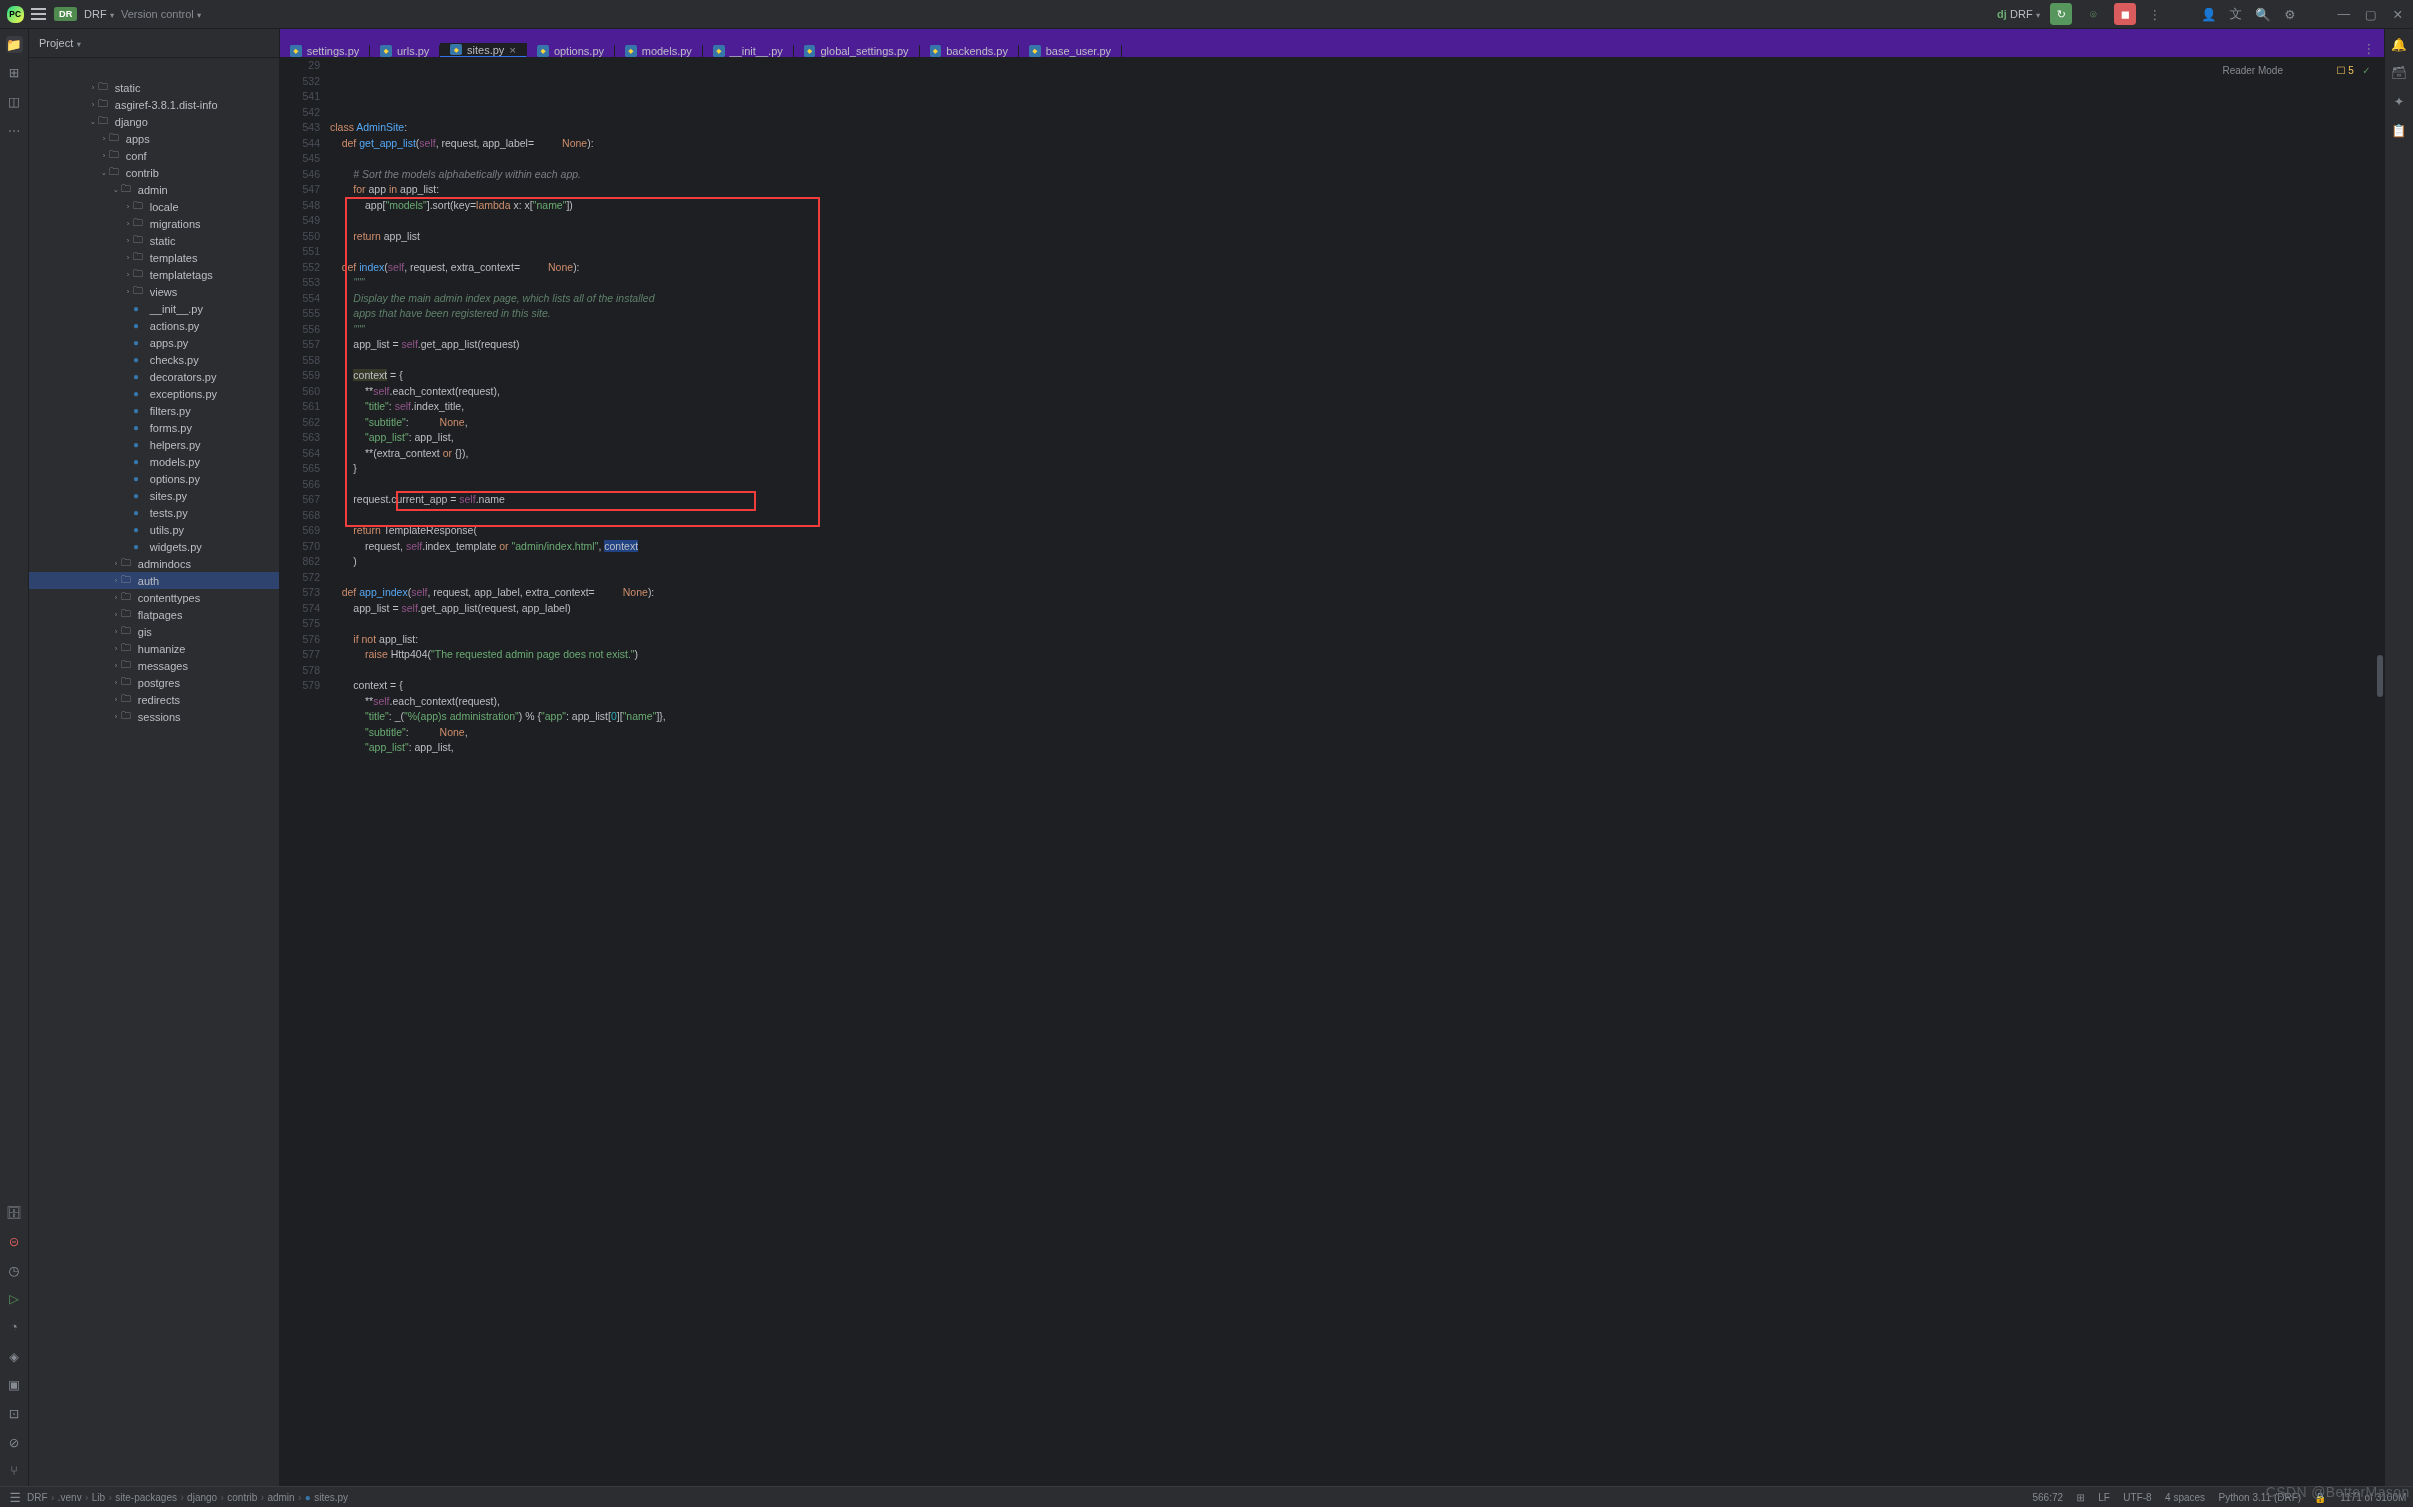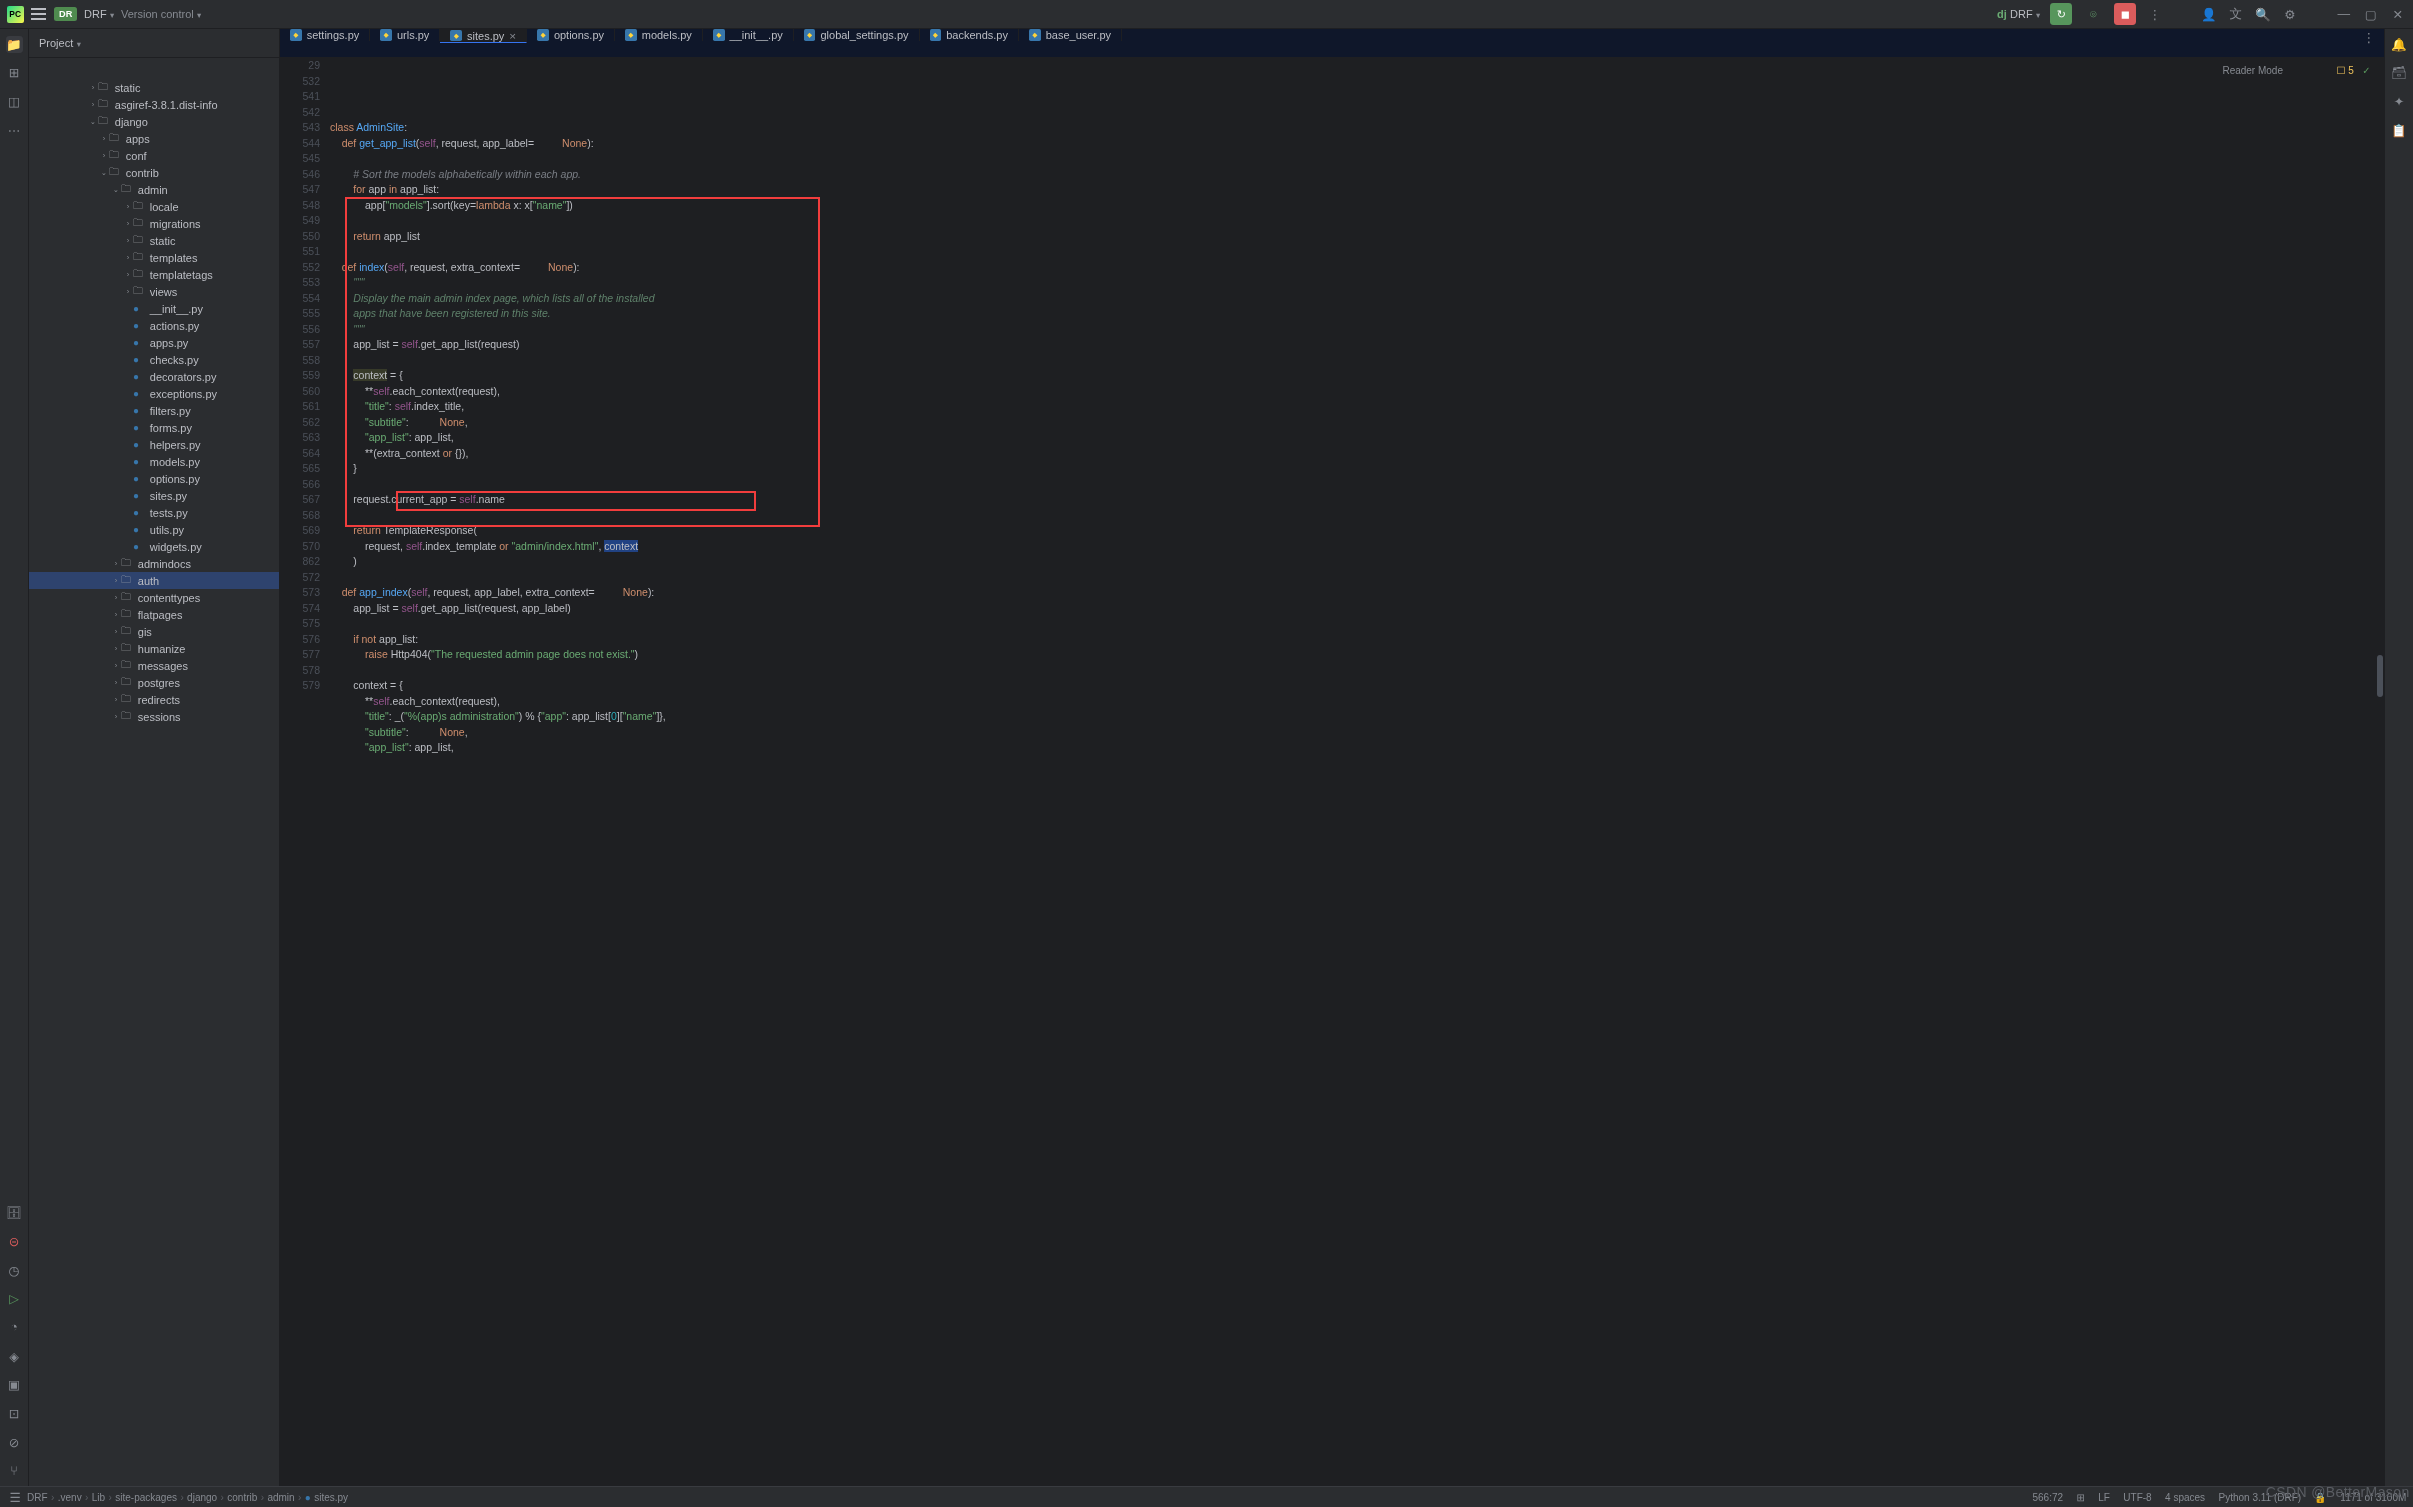--- a/index.html
+++ b/index.html
@@ -1,20 +1,20 @@
 <!DOCTYPE html>
 <html style="font-size:13.4px"><head>
 <meta charset="utf-8">
 <style>
 * { margin: 0; padding: 0; box-sizing: border-box; font-family: -apple-system, BlinkMacSystemFont, "Segoe UI", sans-serif; }
 body { background: #2b2d30; color: #bcbec4; font-size: 11px; overflow: hidden; }
 .titlebar { height: 29px; background: #2b2d30; display: flex; align-items: center; border-bottom: 0.8px solid #1e1f22; padding: 0 6.7px; justify-content: space-between; }
 .titlebar-left { display: flex; align-items: center; gap: 6.7px; }
 .titlebar-right { display: flex; align-items: center; gap: 10px; }
-.pycharm-icon { width: 17px; height: 17px; background: linear-gradient(135deg, #21d789, #fcf84a); border-radius: 2px; display: flex; align-items: center; justify-content: center; font-size: 8.4px; color: #000; font-weight: bold; }
+.pycharm-icon { width: 17px; height: 17px; background: linear-gradient(135deg, #21d789, #fcf84a); border-radius: 7px; display: flex; align-items: center; justify-content: center; font-size: 8.4px; color: #000; font-weight: bold; }
 .hamburger { width: 15px; height: 11.7px; display: flex; flex-direction: column; justify-content: space-between; }
 .hamburger span { height: 1.7px; background: #bcbec4; }
 .proj-badge { background: #4f8b4f; color: #fff; padding: 1.7px 5px; border-radius: 2.5px; font-size: 9.2px; font-weight: bold; }
 .dropdown-item { display: flex; align-items: center; gap: 3.4px; cursor: pointer; color: #bcbec4; }
 .chevron-down::after { content: "▾"; font-size: 8.4px; color: #868a91; }
 .tb-btn { width: 22px; height: 22px; border-radius: 3.4px; display: flex; align-items: center; justify-content: center; cursor: pointer; }
 .btn-green { background: #57965c; }
 .btn-red { background: #db5c5c; }
 .main-layout { display: flex; height: calc(100vh - 29px - 21px); }
 .left-toolbar { width: 29px; background: #2b2d30; border-right: 0.8px solid #1e1f22; display: flex; flex-direction: column; justify-content: space-between; padding: 6.7px 0; align-items: center; }
@@ -24,21 +24,21 @@
 .project-panel { width: 251px; background: #2b2d30; border-right: 0.8px solid #1e1f22; display: flex; flex-direction: column; gap: 18px; }
 .project-header { height: 29px; display: flex; align-items: center; padding: 0 10px; font-weight: 500; border-bottom: 0.8px solid #1e1f22; gap: 3.4px; }
 .project-tree { flex: 1; overflow-y: auto; padding: 3.4px 0; }
 .tree-item { display: flex; align-items: center; height: 17px; padding: 0 3.4px; cursor: pointer; white-space: nowrap; }
 .tree-item.selected { background: #2e436e; }
 .tree-chevron { width: 10px; font-size: 7.5px; color: #868a91; text-align: center; }
 .tree-icon { width: 13.4px; margin-right: 3.4px; font-size: 10px; }
 .folder-icon { color: #b0b3b8; }
 .py-icon { color: #3776ab; }
 .editor-area { flex: 1; display: flex; flex-direction: column; min-width: 0; }
-.tabs-row { height: 29px; background: #0f172a; display: flex; align-items: flex-start; border-bottom: 0.8px solid #1e1f22; overflow: hidden; }
+.tabs-row { height: 29px; background: #4c1d95; display: flex; align-items: flex-end; border-bottom: 0.8px solid #1e1f22; overflow: hidden; }
 .tab { display: flex; align-items: center; gap: 5px; padding: 0 10px; cursor: pointer; border-right: 0.8px solid #1e1f22; font-size: 11px; }
 .tab.active { background: #1e1f22; border-bottom: 1.7px solid #3574f0; }
 .tab-py-icon { width: 11.7px; height: 11.7px; display: inline-flex; align-items: center; justify-content: center; background: #3776ab; border-radius: 1.7px; font-size: 6.7px; color: #ffd43b; }
 .tab-close { color: #868a91; font-size: 11.7px; }
 .tabs-end { margin-left: auto; display: flex; align-items: center; padding: 0 6.7px; gap: 6.7px; }
 .editor-content { flex: 1; display: flex; background: #1e1f22; position: relative; overflow: hidden; }
 .gutter { width: 50px; background: #1e1f22; text-align: right; padding: 0 10px 0 0; color: #4b5059; font-family: "JetBrains Mono", monospace; font-size: 10.5px; line-height: 15.5px; user-select: none; }
 .code { flex: 1; font-family: "JetBrains Mono", monospace; font-size: 10.5px; line-height: 15.5px; white-space: pre; color: #bcbec4; position: relative; }
 .code-inner { position: relative; }
 .redbox1 { position: absolute; border: 2.5px solid #f23d3d; pointer-events: none; }

